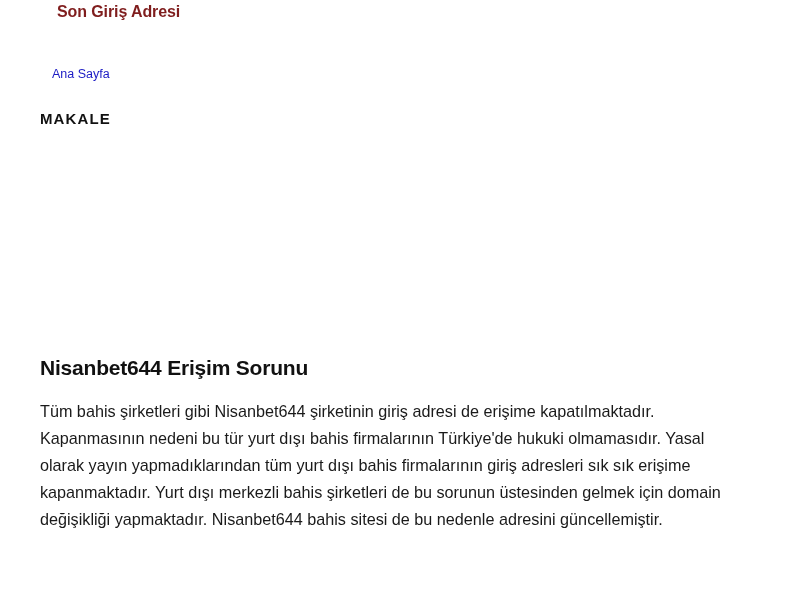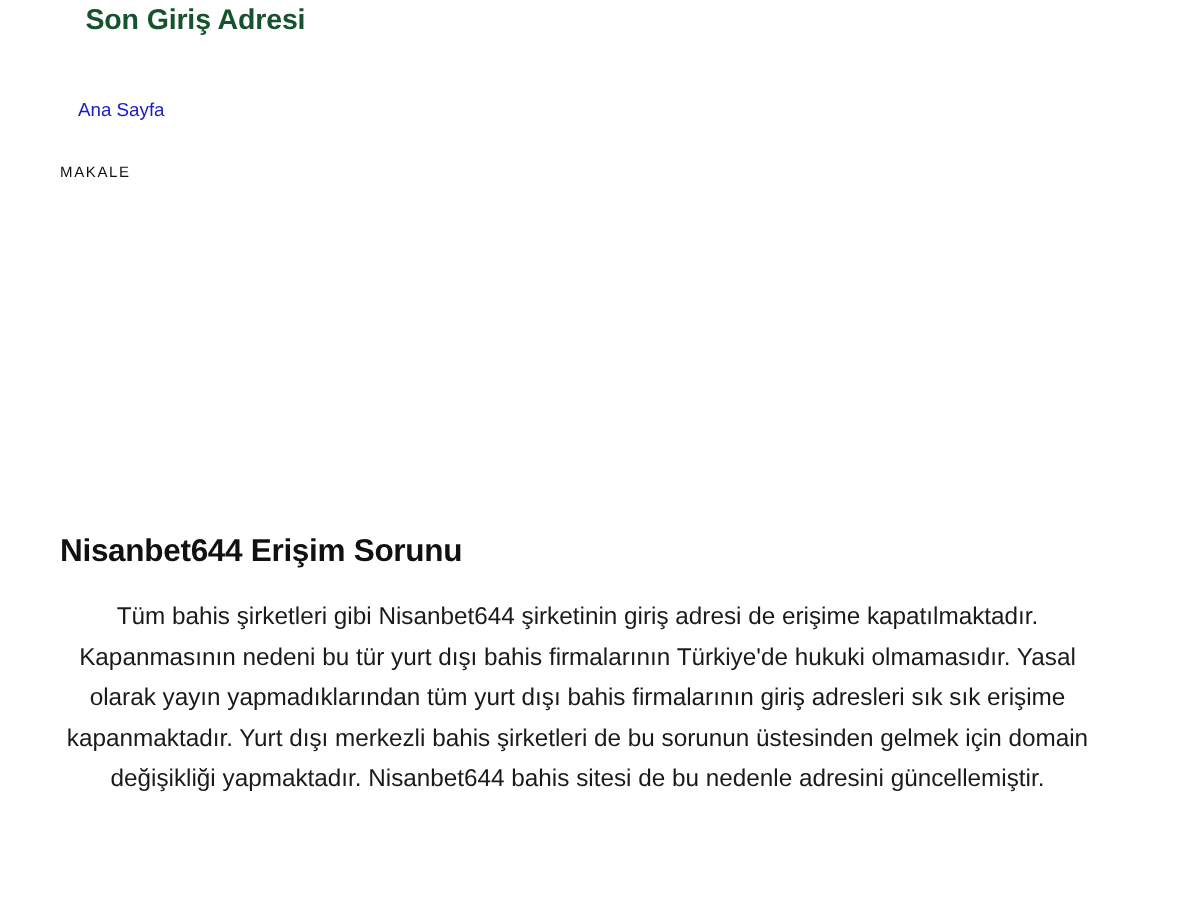--- a/index.html
+++ b/index.html
@@ -9,48 +9,47 @@
       overflow: hidden;
       background: #ffffff;
       font-family: "Liberation Sans", "DejaVu Sans", sans-serif;
       color: #111111;
     }
     .page { position: relative; width: 800px; height: 600px; }
 
     .site-header { position: absolute; left: 0; top: 0; width: 800px; height: 60px; }
     .site-title {
       position: absolute; left: 57px; top: 3px;
-      font-size: 19px; font-weight: 700; color: #14532d;
+      font-size: 16px; font-weight: 700; color: #7f1d1d;
       text-decoration: none; letter-spacing: -0.1px;
     }
     .nav { position: absolute; left: 52px; top: 28px; list-style: none; margin-top: 36px; }
     .nav a {
       font-size: 12.5px; color: #1b1bc4; text-decoration: none;
     }
 
     .eyebrow {
       position: absolute; left: 40px; top: 110px;
-      font-size: 10px; font-weight: 400; letter-spacing: 1.1px;
+      font-size: 15px; font-weight: 700; letter-spacing: 1.1px;
       color: #111111; text-transform: uppercase;
     }
     .entry-title {
       position: absolute; left: 40px; top: 142px;
       font-size: 30px; font-weight: 700; letter-spacing: -0.8px;
       color: #0a0a0a; line-height: 36px;
     }
 
     .content { position: absolute; left: 40px; top: 332px; width: 690px; }
     .content h2 {
       font-size: 21px; font-weight: 700; color: #111111;
       line-height: 28px; letter-spacing: -0.2px; margin-bottom: 16px; margin-top: 22px;
     }
     .content p {
       font-size: 16.2px; line-height: 27px; color: #1a1a1a;
       margin-bottom: 20px;
-      text-align: center;
     }
   </style>
 </head>
 <body>
 
 <div class="page">
   <header class="site-header">
     <a class="site-title" href="#">Son Giriş Adresi</a>
     <ul class="nav">
       <li>

